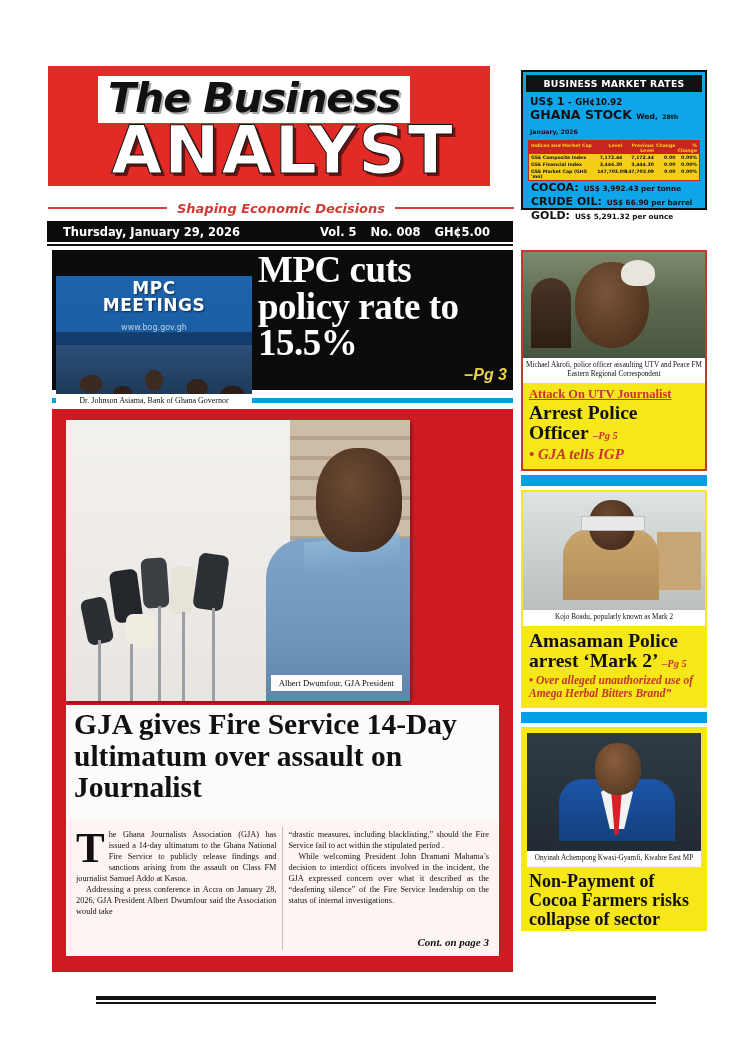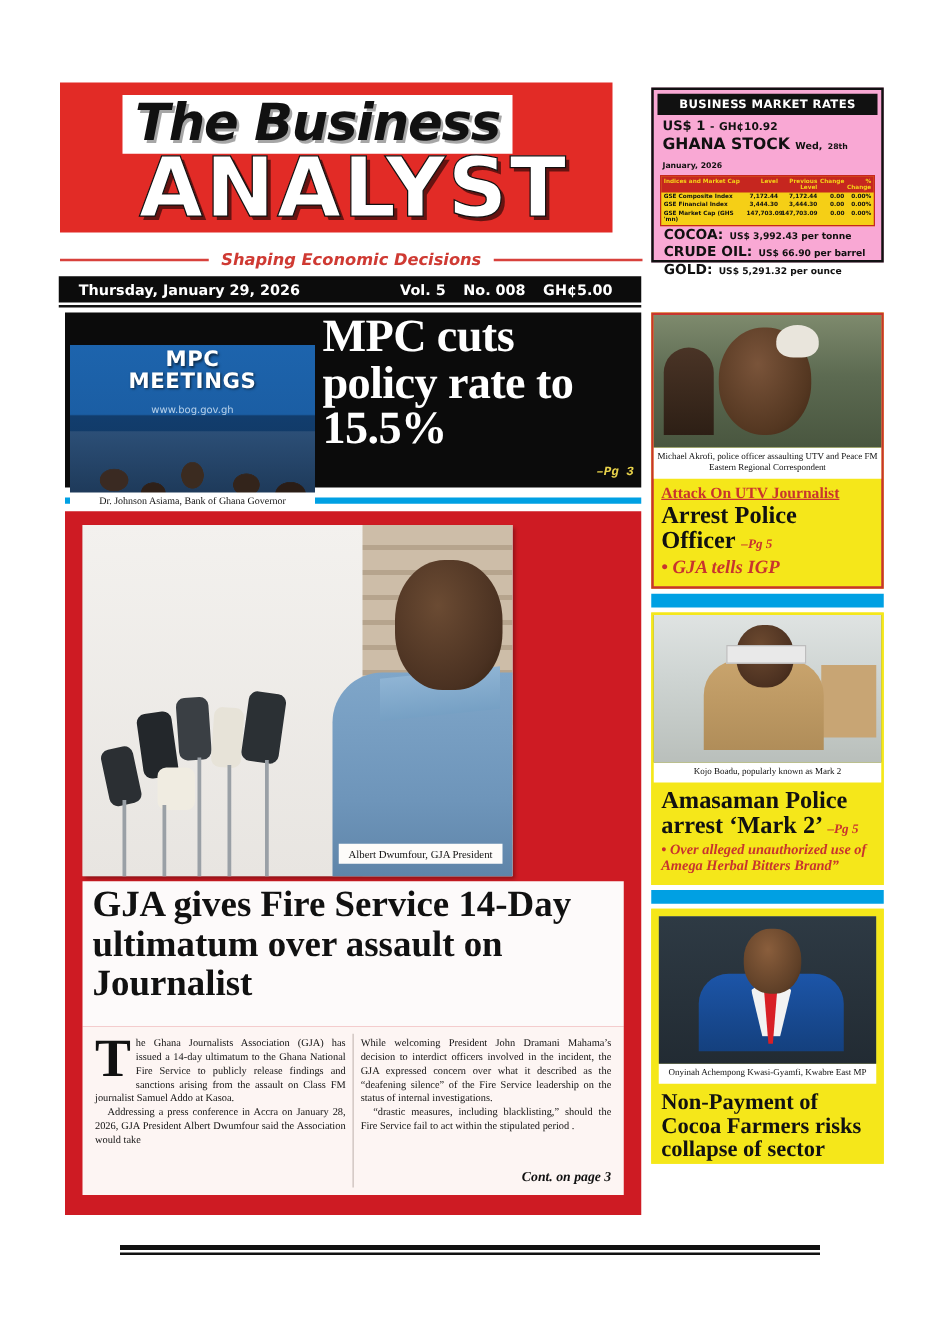--- a/index.html
+++ b/index.html
@@ -37,21 +37,21 @@
   }
   .datebar .d1{margin-left:16px;}
   .datebar .d2{margin-left:80px;}
   .datebar .d3{margin-left:14px;}
   .datebar .d4{margin-left:14px;}
   .datebar-underline{position:absolute;left:47px;top:244px;width:466px;height:2px;background:#111;}
 
   
   .rates{
     position:absolute;left:521px;top:70px;width:186px;height:140px;
-    background:#f9a8d4;border:2px solid #111;box-sizing:border-box;padding:3px;
+    background:#0ea5e9;border:2px solid #111;box-sizing:border-box;padding:3px;
   }
   .rates-title{
     background:#111;color:#fff;text-align:center;
     font-family:"DejaVu Sans",sans-serif;font-weight:bold;font-size:9.3px;
     letter-spacing:.3px;padding:3px 0 3px 0;
   }
   .rates-usd{
     font-family:"DejaVu Sans",sans-serif;font-weight:bold;color:#111;
     font-size:10.5px;margin:3px 0 0 4px;
   }
@@ -114,21 +114,21 @@
     text-align:center;font-family:"Liberation Serif",serif;font-size:8px;
     padding:2px 0 3px 0;z-index:4;
   }
   .mpc-head{
     position:absolute;left:206px;top:2px;width:253px;color:#ffffff;
     font-family:"Liberation Serif",serif;font-weight:bold;font-size:37px;
     line-height:.99;letter-spacing:-.5px;
   }
   .mpc-pg{
     position:absolute;right:6px;bottom:6px;color:#e8d24a;
-    font-family:Liberation Mono, monospace;font-weight:bold;font-style:italic;font-size:10px;
+    font-family:Liberation Sans, sans-serif;font-weight:bold;font-style:italic;font-size:16px;
   }
 
   
   .blue-rule-main{position:absolute;left:52px;top:398px;width:461px;height:5px;background:#00a0e3;}
   .main{position:absolute;left:52px;top:409px;width:461px;height:563px;background:#ce1b23;}
   .main-photo{
     position:absolute;left:14px;top:11px;width:344px;height:281px;background:#e9e6e2;overflow:hidden;
     box-shadow:2px 2px 3px rgba(0,0,0,.3);
   }
   .mp-bg{position:absolute;inset:0;background:linear-gradient(180deg,#f3f1ee 0%,#e8e5e1 100%);}
@@ -348,22 +348,22 @@
     <div class="main-headbox"></div>
     <div class="main-head">GJA gives Fire Service 14-Day ultimatum over assault on Journalist</div>
 
     <div class="body-box">
       <div class="col">
         <p><span class="dropcap">T</span><span>he Ghana Journalists Association (GJA) has issued a 14-day ultimatum to the Ghana National Fire Service to publicly release findings and sanctions arising from the assault on Class FM journalist Samuel Addo at Kasoa.</span></p>
         <p>Addressing a press conference in Accra on January 28, 2026, GJA President Albert Dwumfour said the Association would take</p>
       </div>
       <div class="coldiv"></div>
       <div class="col">
+        <p>“drastic measures, including blacklisting,” should the Fire Service fail to act within the stipulated period .</p>
         <p>While welcoming President John Dramani Mahama’s decision to interdict officers involved in the incident, the GJA expressed concern over what it described as the “deafening silence” of the Fire Service leadership on the status of internal investigations.</p>
-        <p>“drastic measures, including blacklisting,” should the Fire Service fail to act within the stipulated period .</p>
         <div class="cont">Cont. on page 3</div>
       </div>
     </div>
   </div>
 
   <div class="sb">
 
     <div class="sb-card framed">
       <div class="sb-photo">
         <div class="ph1">

